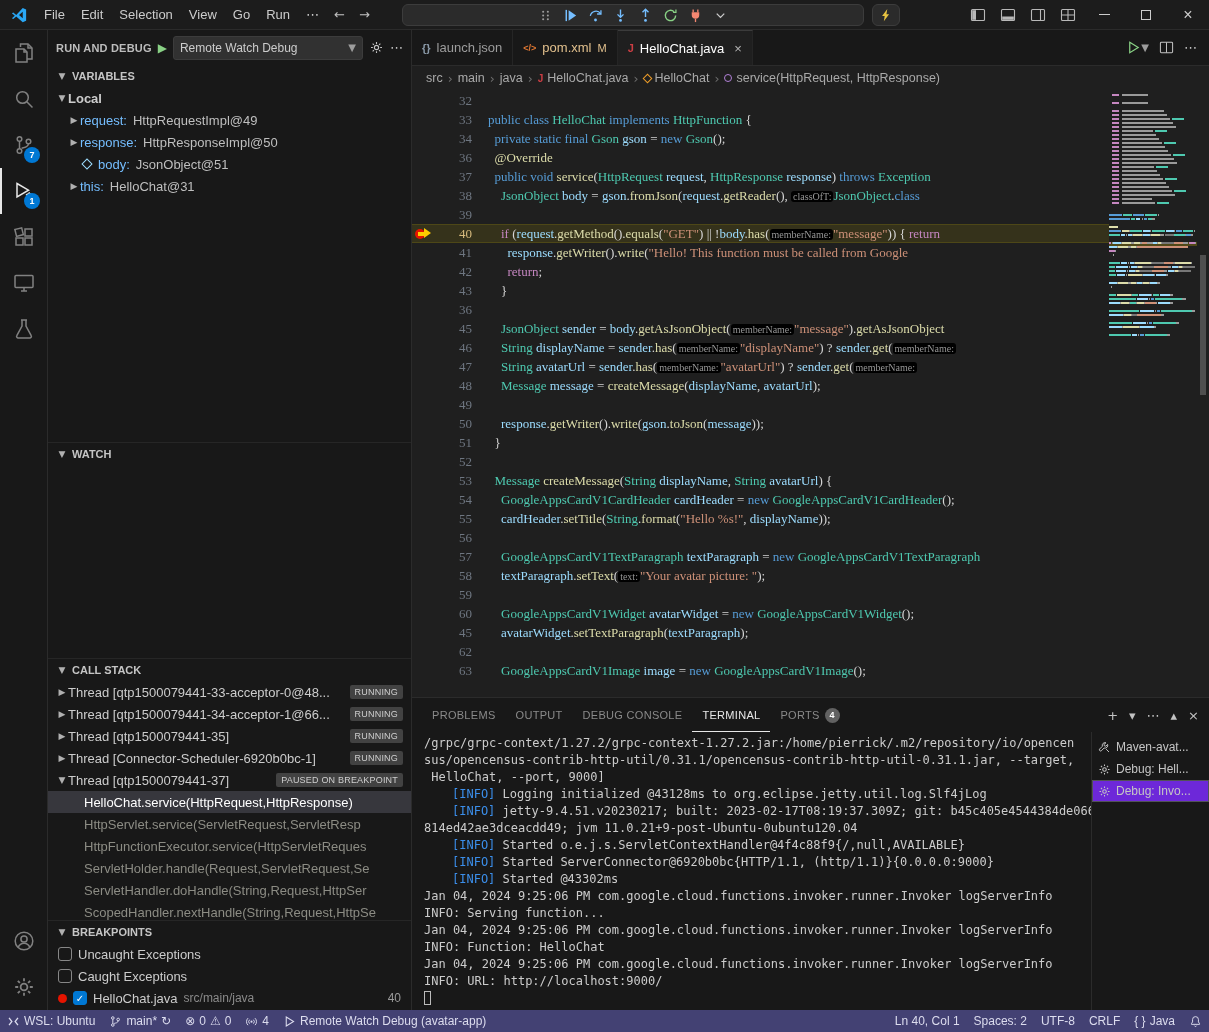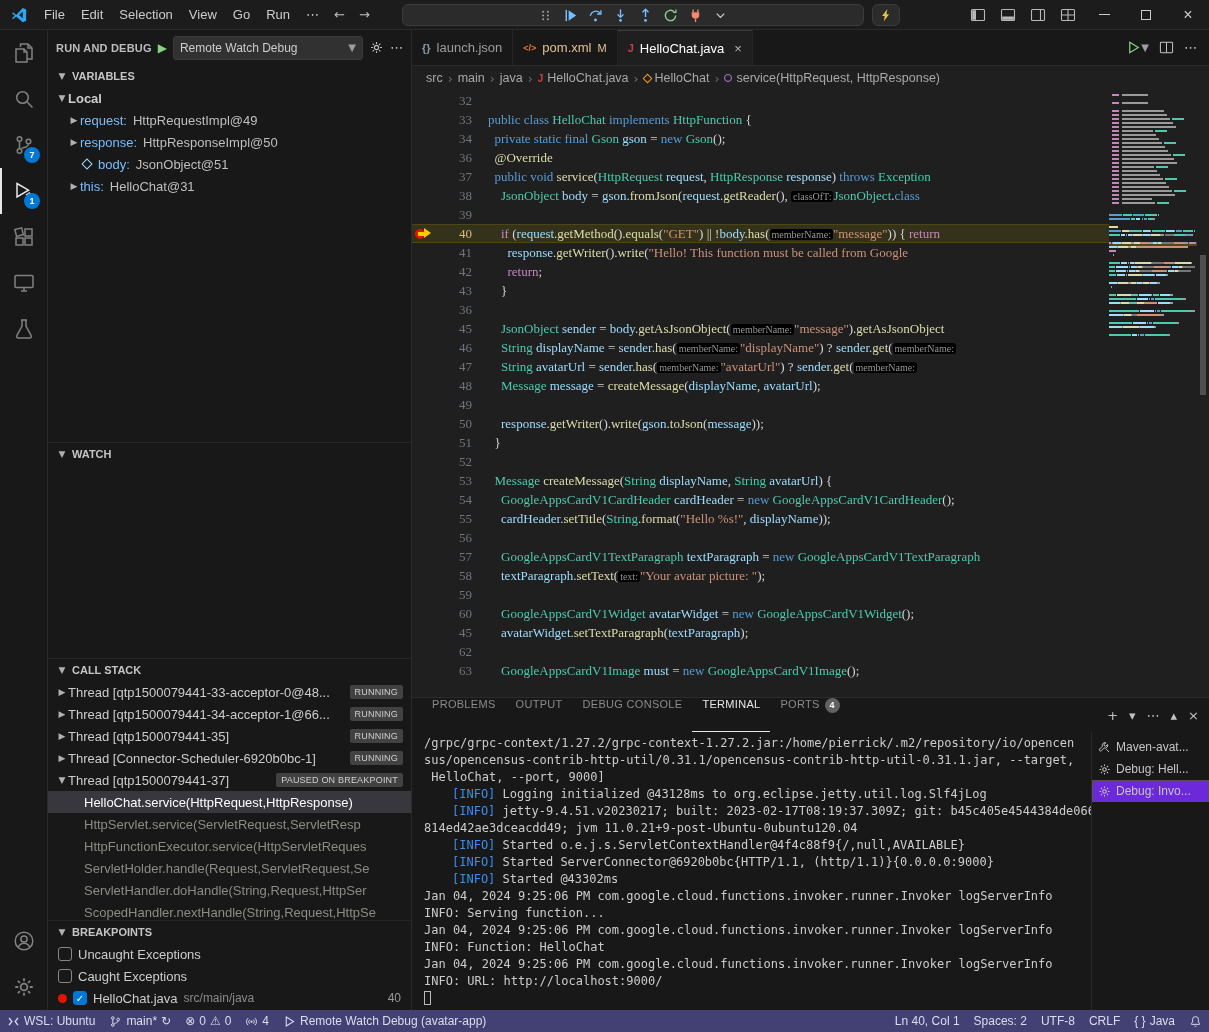--- a/index.html
+++ b/index.html
@@ -108,21 +108,21 @@
 .tk-hint{color:#969696;background:#000000;border-radius:3px;padding:0 2px;font-size:10px;}
 #minimap{width:88px;flex:none;padding-top:4px;overflow:hidden;}
 .mm-row{height:4px;white-space:nowrap;font-size:0;}
 .mmb{display:inline-block;height:2px;vertical-align:top;}
 #overview{width:12px;flex:none;position:relative;}
 #scroll-thumb{position:absolute;left:3px;top:165px;width:6px;height:140px;background:#4f4f4f;}
 
 
 #panel{height:313px;border-top:1px solid #2b2b2b;background:#181818;display:flex;flex-direction:column;flex:none;}
 #panel-top{height:34px;display:flex;align-items:center;padding:0 10px;flex:none;}
-.ptab{height:100%;display:flex;padding:0 10px;font-size:11px;color:#8a8a8a;letter-spacing:.3px;cursor:pointer;gap:5px;}
+.ptab{height:100%;display:flex;align-items:center;padding:0 10px;font-size:11px;color:#8a8a8a;letter-spacing:.3px;cursor:pointer;gap:5px;}
 .ptab.active{color:#e7e7e7;box-shadow:inset 0 -1px 0 #e7e7e7;}
 .ptab-badge{background:#616161;color:#fff;font-size:9px;min-width:15px;height:15px;line-height:15px;border-radius:8px;text-align:center;font-weight:700;}
 #panel-actions{margin-left:auto;display:flex;align-items:center;gap:11px;color:#c2c2c2;font-family:"DejaVu Sans",sans-serif;}
 #panel-actions span{cursor:pointer;}
 #panel-body{flex:1;display:flex;min-height:0;}
 #terminal{flex:1;min-width:0;overflow:hidden;font-family:"DejaVu Sans Mono",monospace;font-size:12px;line-height:17px;color:#cccccc;padding:3px 0 0 12px;}
 .tline{white-space:pre;overflow:hidden;}
 .tinfo{color:#3b8eea;margin-left:28px;}
 .term-cursor{display:inline-block;width:7px;height:14px;border:1px solid #bbbbbb;vertical-align:text-bottom;}
 #termlist{width:118px;flex:none;border-left:1px solid #2b2b2b;padding-top:4px;font-size:12px;}
@@ -677,21 +677,21 @@
               <div class="lc"><span class="tk-p">    </span><span class="tk-var">avatarWidget</span><span class="tk-p">.</span><span class="tk-fn">setTextParagraph</span><span class="tk-p">(</span><span class="tk-var">textParagraph</span><span class="tk-p">);</span></div>
             </div>
             <div class="cl">
               <div class="glyph"></div>
               <div class="ln">62</div>
               <div class="lc"></div>
             </div>
             <div class="cl">
               <div class="glyph"></div>
               <div class="ln">63</div>
-              <div class="lc"><span class="tk-p">    </span><span class="tk-type">GoogleAppsCardV1Image </span><span class="tk-var">must </span><span class="tk-p">= </span><span class="tk-kw">new </span><span class="tk-type">GoogleAppsCardV1Image</span><span class="tk-p">();</span></div>
+              <div class="lc"><span class="tk-p">    </span><span class="tk-type">GoogleAppsCardV1Image </span><span class="tk-var">image </span><span class="tk-p">= </span><span class="tk-kw">new </span><span class="tk-type">GoogleAppsCardV1Image</span><span class="tk-p">();</span></div>
             </div>
           </div>
         <div id="minimap">
             <div class="mm-row"><span class="mmb" style="width: 7px; margin-left: 3px; background: rgb(197, 134, 192);"></span><span class="mmb" style="width: 26px; margin-left: 3px; background: rgb(154, 154, 154);"></span></div>
             <div class="mm-row"></div>
             <div class="mm-row"><span class="mmb" style="width: 7px; margin-left: 3px; background: rgb(197, 134, 192);"></span><span class="mmb" style="width: 26px; margin-left: 3px; background: rgb(154, 154, 154);"></span></div>
             <div class="mm-row"></div>
             <div class="mm-row"><span class="mmb" style="width: 7px; margin-left: 3px; background: rgb(197, 134, 192);"></span><span class="mmb" style="width: 42px; margin-left: 3px; background: rgb(154, 154, 154);"></span></div>
             <div class="mm-row"><span class="mmb" style="width: 7px; margin-left: 3px; background: rgb(197, 134, 192);"></span><span class="mmb" style="width: 45px; margin-left: 3px; background: rgb(154, 154, 154);"></span></div>
             <div class="mm-row"><span class="mmb" style="width: 7px; margin-left: 3px; background: rgb(197, 134, 192);"></span><span class="mmb" style="width: 48px; margin-left: 3px; background: rgb(154, 154, 154);"></span><span class="mmb" style="width: 12px; margin-left: 2px; background: rgb(78, 201, 176);"></span></div>

